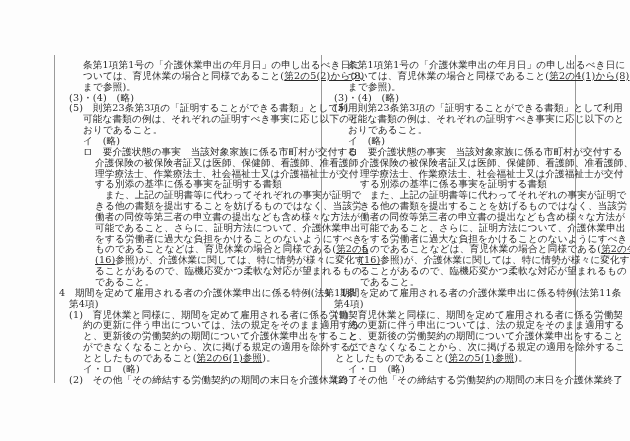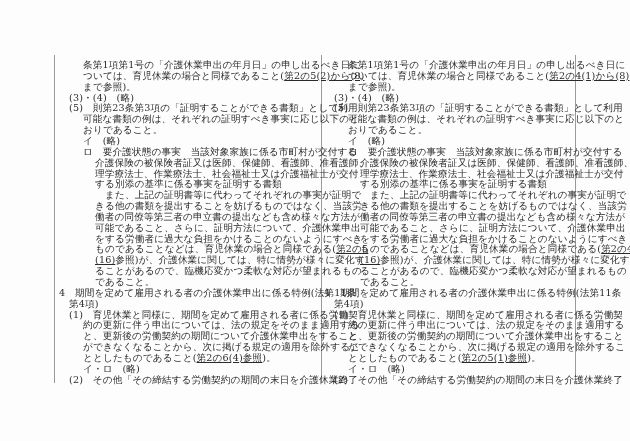--- a/index.html
+++ b/index.html
@@ -37,21 +37,21 @@
       <div class="ln" style="left: 40px; top: 184.45px;"><span>ものであることなどは、育児休業の場合と同様である(</span><span class="u">第2の5</span></div>
       <div class="ln" style="left: 40px; top: 195.3px;"><span class="u">(16)</span><span>参照)が、介護休業に関しては、特に情勢が様々に変化す</span></div>
       <div class="ln" style="left: 40px; top: 206.15px;"><span>ることがあるので、臨機応変かつ柔軟な対応が望まれるもの</span></div>
       <div class="ln" style="left: 40px; top: 217px;"><span>であること。</span></div>
       <div class="ln" style="left: 4px; top: 227.85px;"><span>4　期間を定めて雇用される者の介護休業申出に係る特例(法第11条</span></div>
       <div class="ln" style="left: 14px; top: 238.7px;"><span>第4項)</span></div>
       <div class="ln" style="left: 14px; top: 249.55px;"><span>(1)　育児休業と同様に、期間を定めて雇用される者に係る労働契</span></div>
       <div class="ln" style="left: 28px; top: 260.4px;"><span>約の更新に伴う申出については、法の規定をそのまま適用する</span></div>
       <div class="ln" style="left: 28px; top: 271.25px;"><span>と、更新後の労働契約の期間について介護休業申出をすること</span></div>
       <div class="ln" style="left: 28px; top: 282.1px;"><span>ができなくなることから、次に掲げる規定の適用を除外するこ</span></div>
-      <div class="ln" style="left: 28px; top: 292.95px;"><span>ととしたものであること(</span><span class="u">第2の6(4)参照</span><span>)。</span></div>
+      <div class="ln" style="left: 28px; top: 292.95px;"><span>ととしたものであること(</span><span class="u">第2の6(1)参照</span><span>)。</span></div>
       <div class="ln" style="left: 28px; top: 303.8px;"><span>イ・ロ　(略)</span></div>
       <div class="ln" style="left: 14px; top: 314.65px;"><span>(2)　その他「その締結する労働契約の期間の末日を介護休業終了</span></div>
     </div>
 </div>
 <div id="col-right" class="col">
   <div class="text" id="right-text">
       <div class="ln" style="left: 26px; top: 0px;"><span>条第1項第1号の「介護休業申出の年月日」の申し出るべき日に</span></div>
       <div class="ln" style="left: 26px; top: 10.85px;"><span>ついては、育児休業の場合と同様であること(</span><span class="u">第2の4(1)から(8)</span></div>
       <div class="ln" style="left: 26px; top: 21.7px;"><span>まで参照)。</span></div>
       <div class="ln" style="left: 12px; top: 32.55px;"><span>(3)・(4)　(略)</span></div>
@@ -71,17 +71,17 @@
       <div class="ln" style="left: 38px; top: 184.45px;"><span>ものであることなどは、育児休業の場合と同様である(</span><span class="u">第2の4</span></div>
       <div class="ln" style="left: 38px; top: 195.3px;"><span class="u">(16)</span><span>参照)が、介護休業に関しては、特に情勢が様々に変化す</span></div>
       <div class="ln" style="left: 38px; top: 206.15px;"><span>ることがあるので、臨機応変かつ柔軟な対応が望まれるもの</span></div>
       <div class="ln" style="left: 38px; top: 217px;"><span>であること。</span></div>
       <div class="ln" style="left: 2px; top: 227.85px;"><span>4　期間を定めて雇用される者の介護休業申出に係る特例(法第11条</span></div>
       <div class="ln" style="left: 12px; top: 238.7px;"><span>第4項)</span></div>
       <div class="ln" style="left: 12px; top: 249.55px;"><span>(1)　育児休業と同様に、期間を定めて雇用される者に係る労働契</span></div>
       <div class="ln" style="left: 26px; top: 260.4px;"><span>約の更新に伴う申出については、法の規定をそのまま適用する</span></div>
       <div class="ln" style="left: 26px; top: 271.25px;"><span>と、更新後の労働契約の期間について介護休業申出をすること</span></div>
       <div class="ln" style="left: 26px; top: 282.1px;"><span>ができなくなることから、次に掲げる規定の適用を除外するこ</span></div>
-      <div class="ln" style="left: 26px; top: 292.95px;"><span>ととしたものであること(</span><span class="u">第2の5(1)参照</span><span>)。</span></div>
+      <div class="ln" style="left: 13px; top: 292.95px;"><span>ととしたものであること(</span><span class="u">第2の5(1)参照</span><span>)。</span></div>
       <div class="ln" style="left: 26px; top: 303.8px;"><span>イ・ロ　(略)</span></div>
       <div class="ln" style="left: 12px; top: 314.65px;"><span>(2)　その他「その締結する労働契約の期間の末日を介護休業終了</span></div>
     </div>
 </div>
 
 </body></html>

